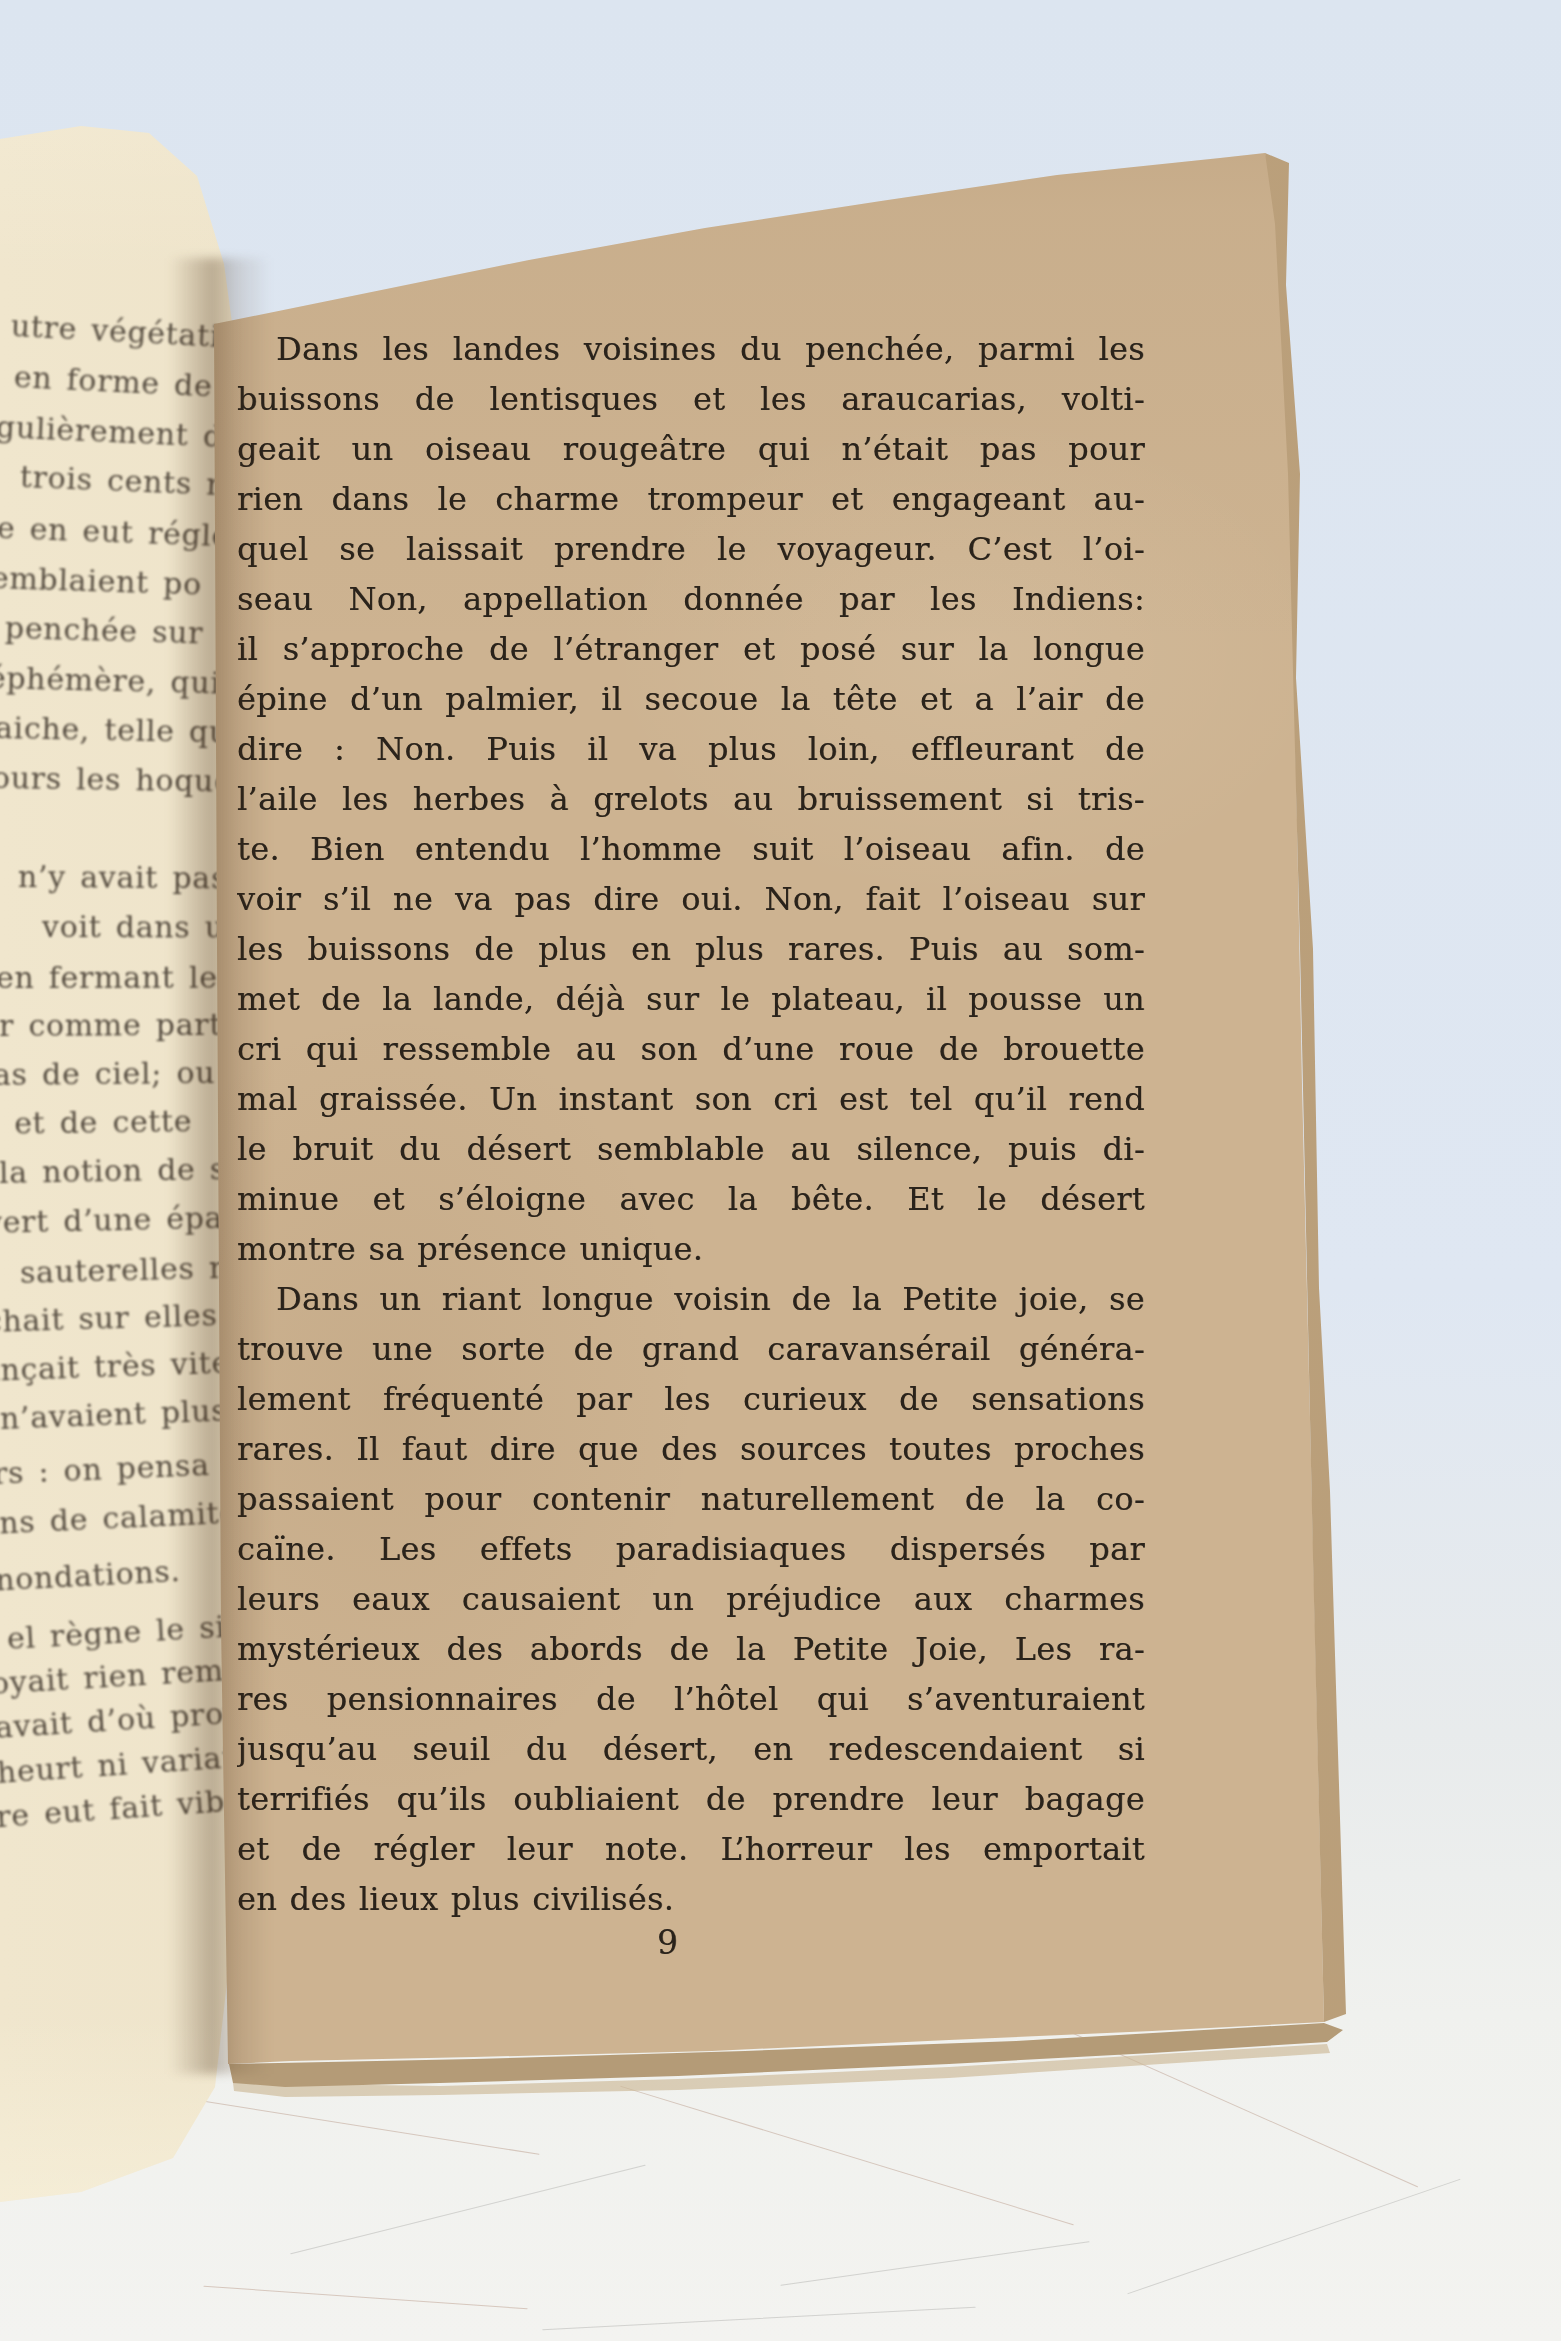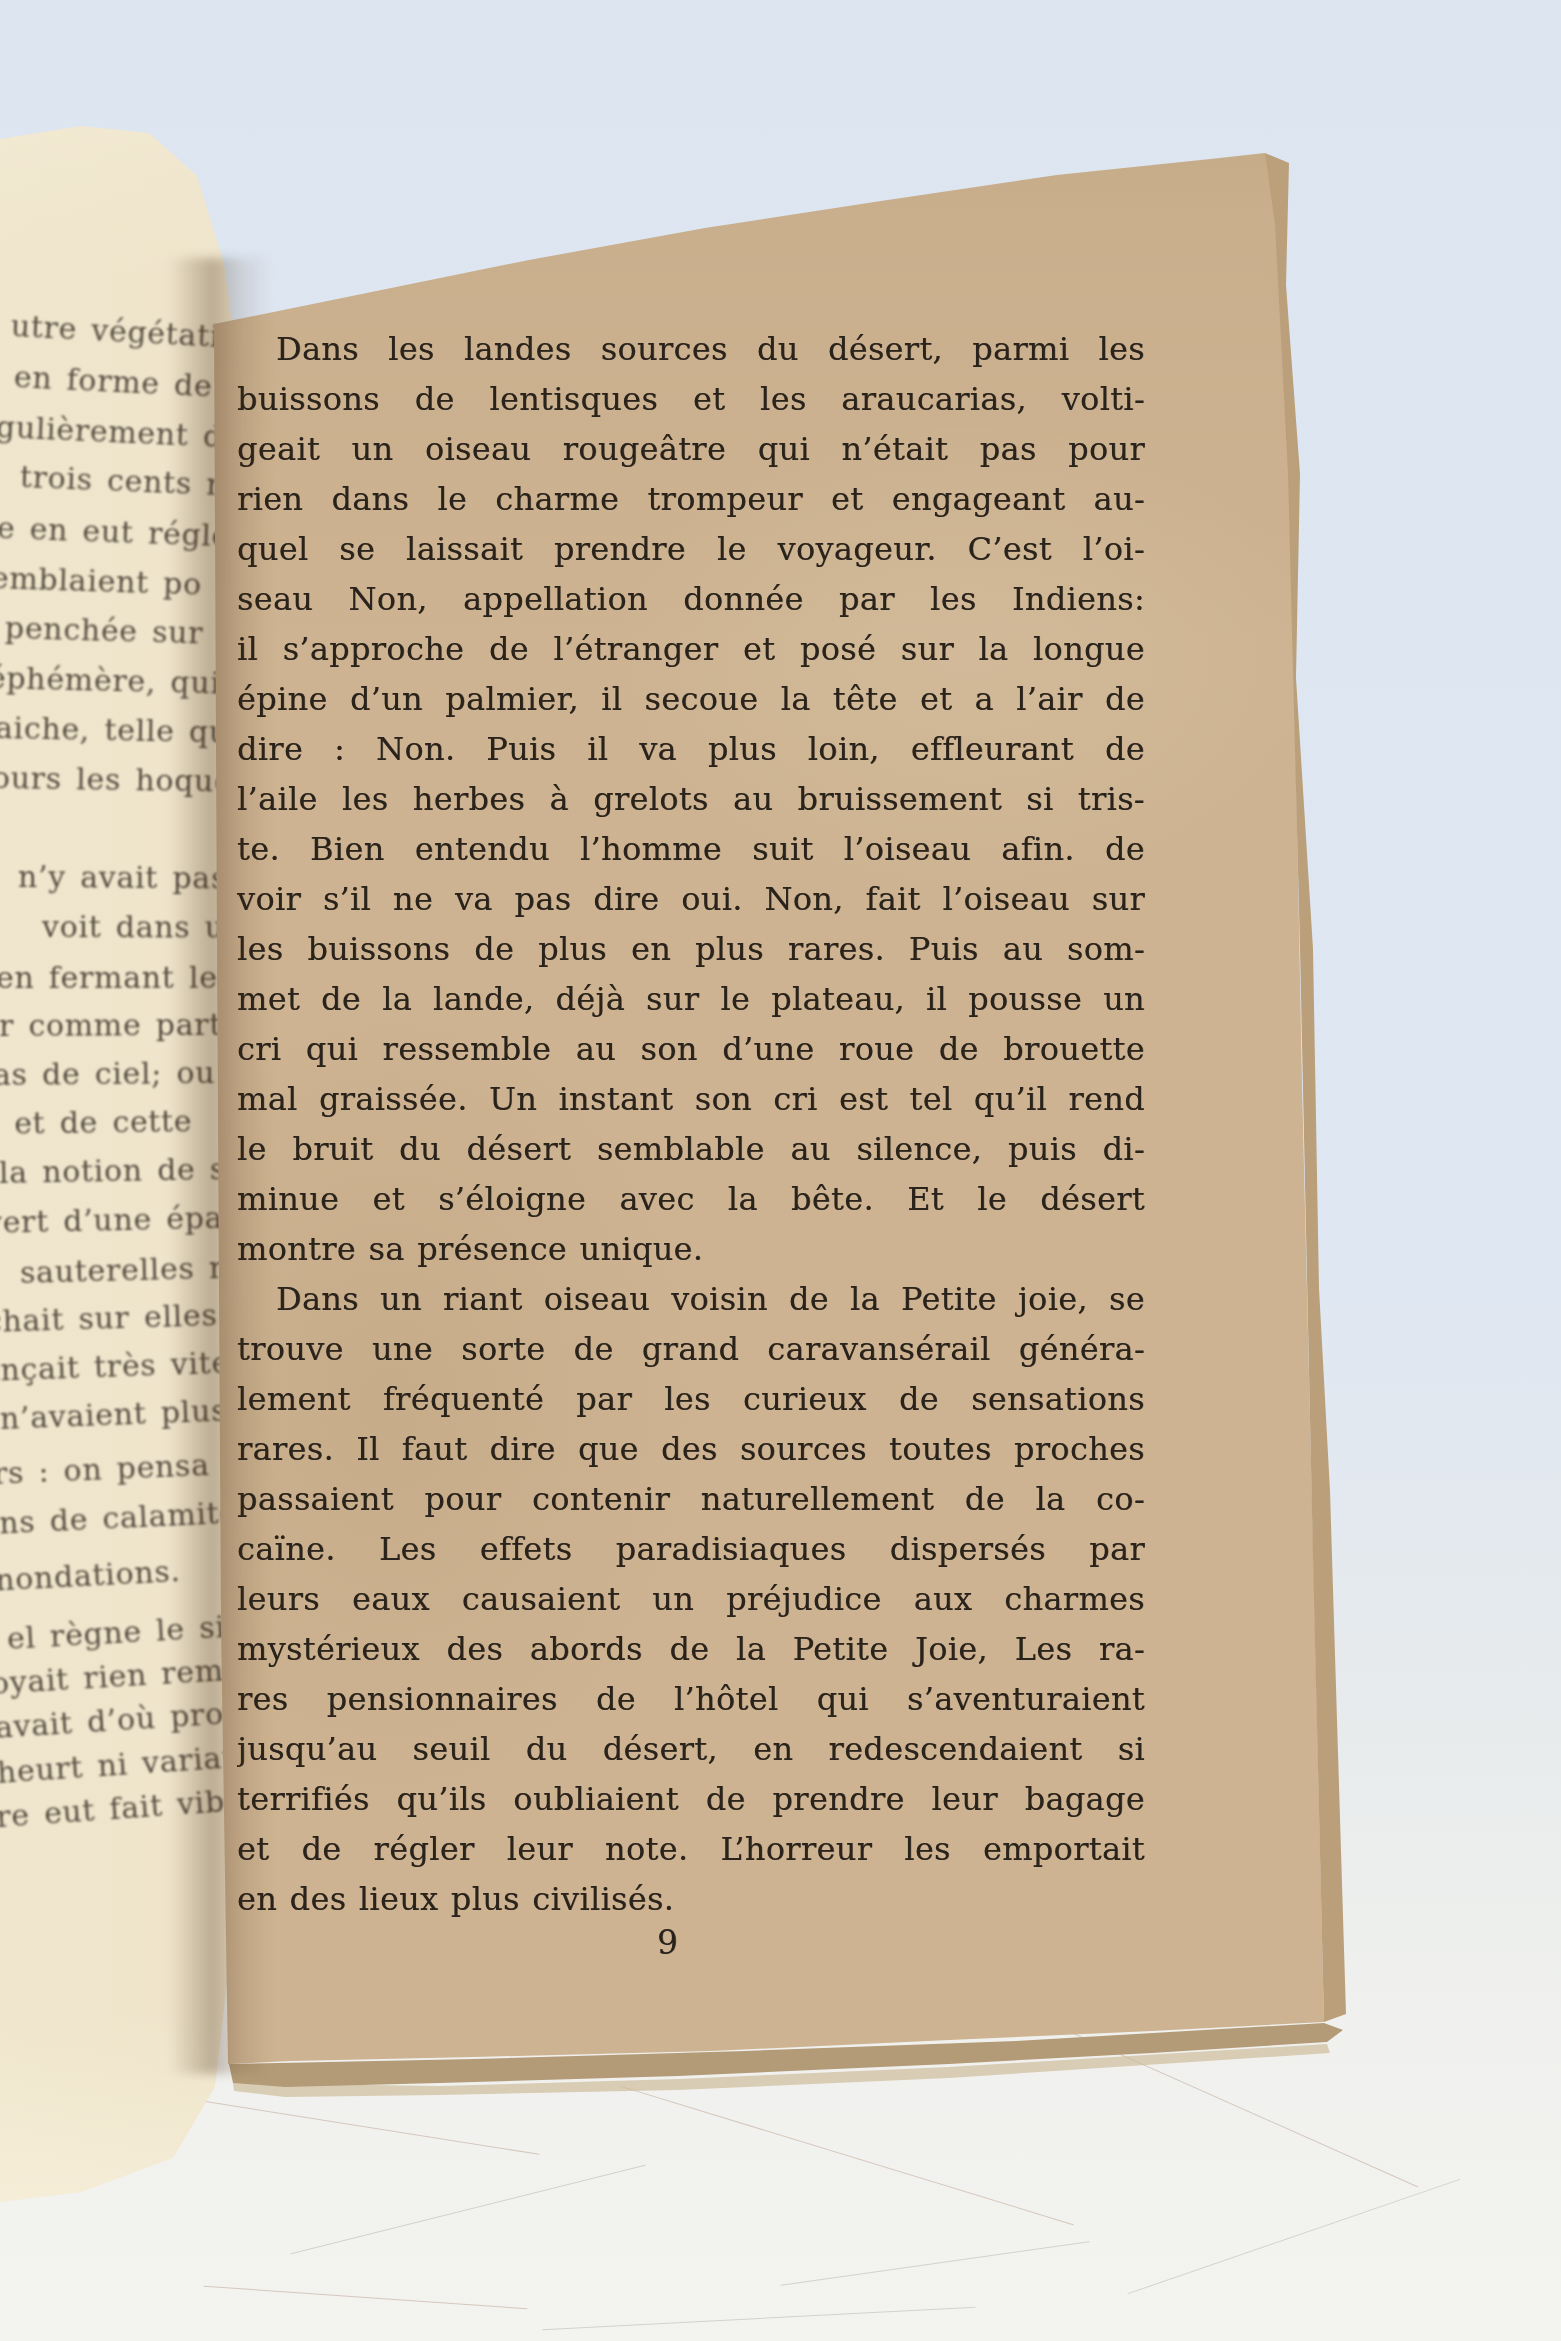--- a/index.html
+++ b/index.html
@@ -139,40 +139,40 @@
         <div class="lfrag" style="top: 1621px; left: 6.8px; transform: rotate(-3.16deg);">el règne le sile</div>
         <div class="lfrag" style="top: 1666px; left: -9.5px; transform: rotate(-3.37deg);">oyait rien rem</div>
         <div class="lfrag" style="top: 1710px; left: -5.4px; transform: rotate(-3.58deg);">avait d’où prov</div>
         <div class="lfrag" style="top: 1755px; left: -2.7px; transform: rotate(-3.79deg);">heurt ni variati</div>
         <div class="lfrag" style="top: 1800px; left: -13.6px; transform: rotate(-4deg);">ire eut fait vib</div>
       </div>
   </div>
 
   <div class="right-page">
     <div class="text-block" id="text-block">
-        <div class="rl indent j">Dans les landes sources du désert, parmi les</div>
+        <div class="rl indent j">Dans les landes voisines du penchée, parmi les</div>
         <div class="rl j">buissons de lentisques et les araucarias, volti-</div>
         <div class="rl j">geait un oiseau rougeâtre qui n’était pas pour</div>
         <div class="rl j">rien dans le charme trompeur et engageant au-</div>
         <div class="rl j">quel se laissait prendre le voyageur. C’est l’oi-</div>
         <div class="rl j">seau Non, appellation donnée par les Indiens:</div>
         <div class="rl j">il s’approche de l’étranger et posé sur la longue</div>
         <div class="rl j">épine d’un palmier, il secoue la tête et a l’air de</div>
         <div class="rl j">dire : Non. Puis il va plus loin, effleurant de</div>
         <div class="rl j">l’aile les herbes à grelots au bruissement si tris-</div>
         <div class="rl j">te. Bien entendu l’homme suit l’oiseau afin. de</div>
         <div class="rl j">voir s’il ne va pas dire oui. Non, fait l’oiseau sur</div>
         <div class="rl j">les buissons de plus en plus rares. Puis au som-</div>
         <div class="rl j">met de la lande, déjà sur le plateau, il pousse un</div>
         <div class="rl j">cri qui ressemble au son d’une roue de brouette</div>
         <div class="rl j">mal graissée. Un instant son cri est tel qu’il rend</div>
         <div class="rl j">le bruit du désert semblable au silence, puis di-</div>
         <div class="rl j">minue et s’éloigne avec la bête. Et le désert</div>
         <div class="rl">montre sa présence unique.</div>
-        <div class="rl indent j">Dans un riant oiseau voisin de la Petite joie, se</div>
+        <div class="rl indent j">Dans un riant longue voisin de la Petite joie, se</div>
         <div class="rl j">trouve une sorte de grand caravansérail généra-</div>
         <div class="rl j">lement fréquenté par les curieux de sensations</div>
         <div class="rl j">rares. Il faut dire que des sources toutes proches</div>
         <div class="rl j">passaient pour contenir naturellement de la co-</div>
         <div class="rl j">caïne. Les effets paradisiaques dispersés par</div>
         <div class="rl j">leurs eaux causaient un préjudice aux charmes</div>
         <div class="rl j">mystérieux des abords de la Petite Joie, Les ra-</div>
         <div class="rl j">res pensionnaires de l’hôtel qui s’aventuraient</div>
         <div class="rl j">jusqu’au seuil du désert, en redescendaient si</div>
         <div class="rl j">terrifiés qu’ils oubliaient de prendre leur bagage</div>

